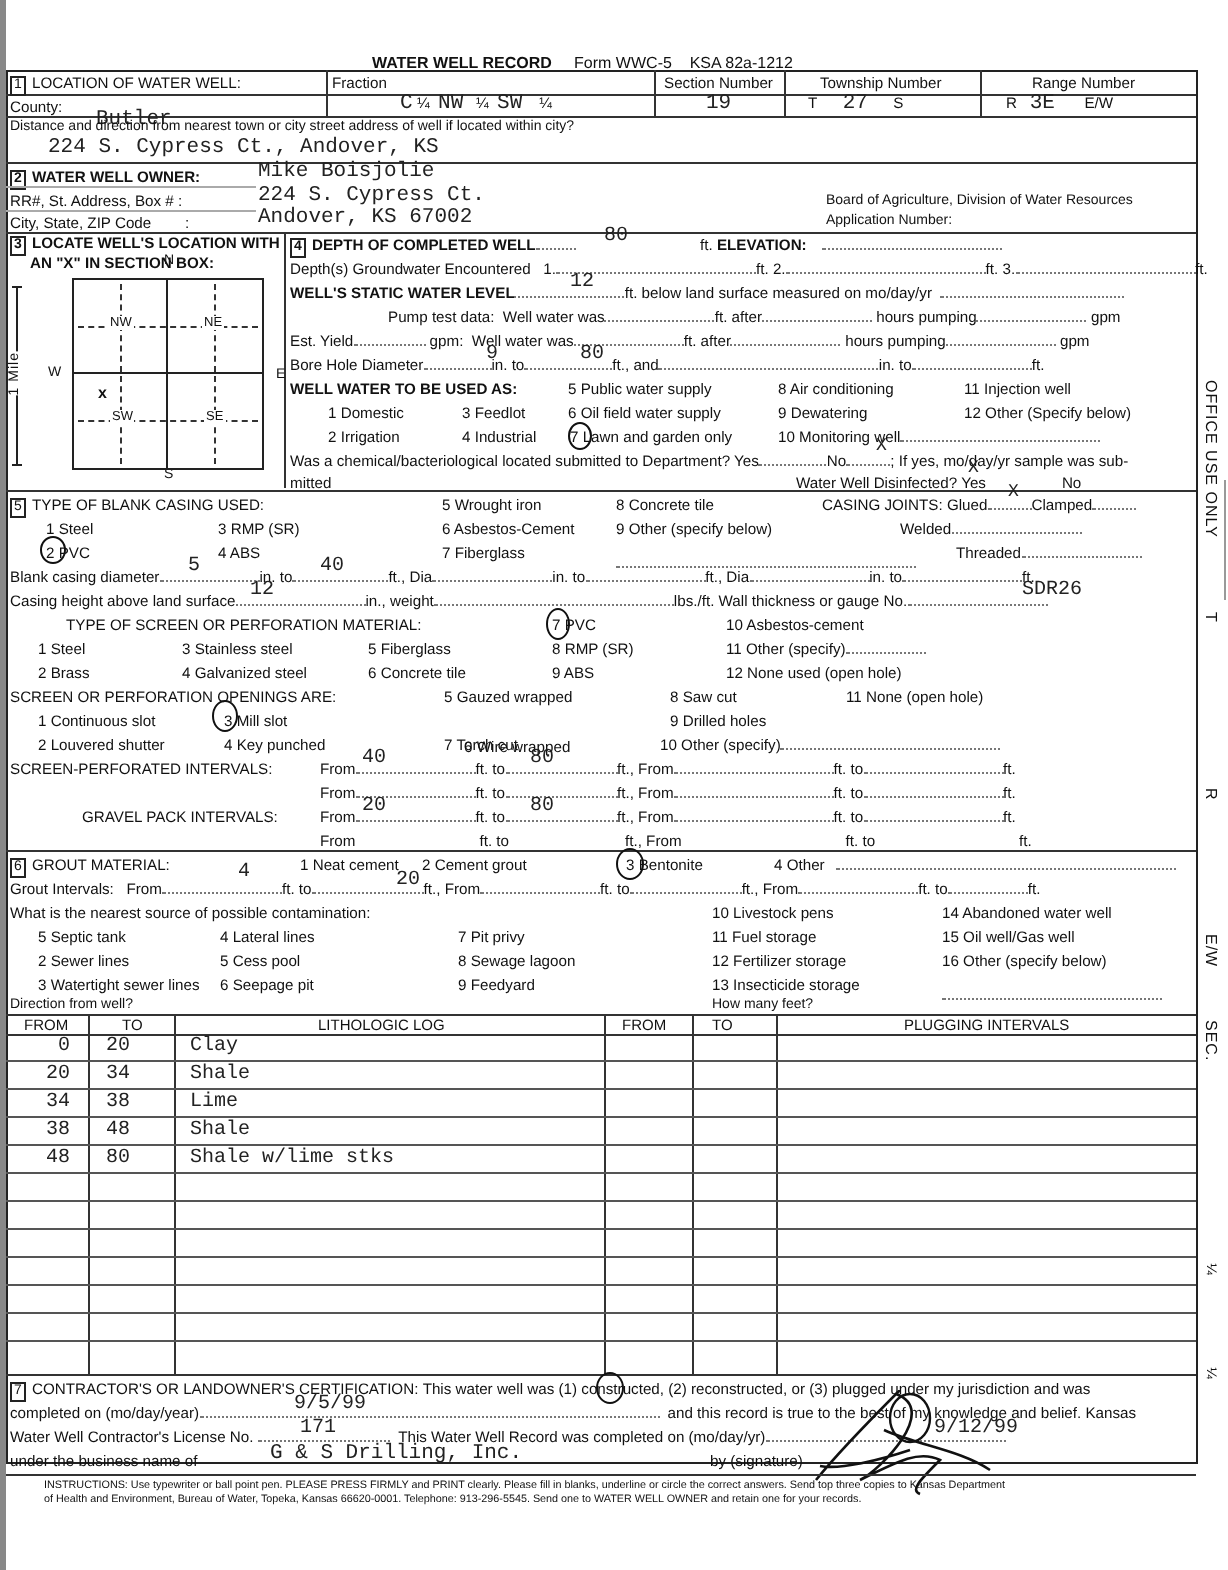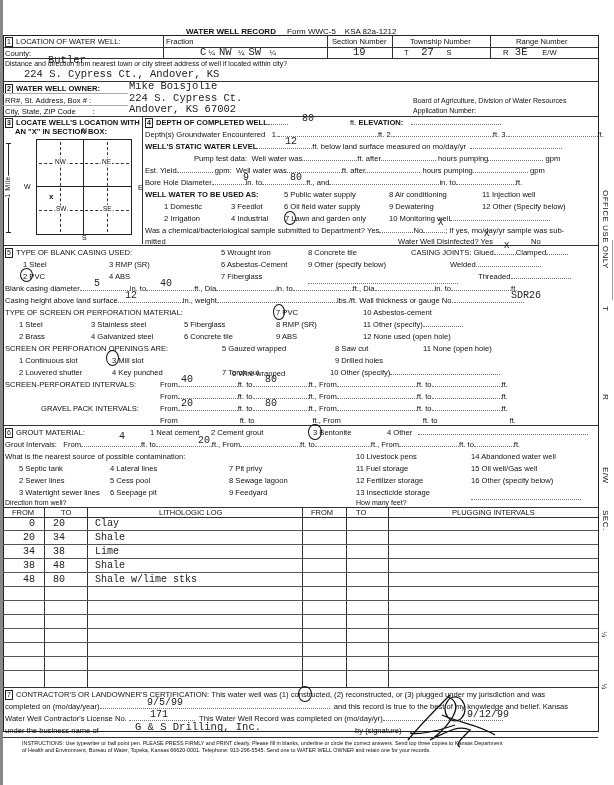--- a/index.html
+++ b/index.html
@@ -132,21 +132,21 @@
 <div class="abs" style="left:284px;top:202px;">6 Oil field water supply</div>
 <div class="abs" style="left:389px;top:202px;">9 Dewatering</div>
 <div class="abs" style="left:482px;top:202px;">12 Other (Specify below)</div>
 <div class="abs" style="left:164px;top:214px;">2 Irrigation</div>
 <div class="abs" style="left:231px;top:214px;">4 Industrial</div>
 <div class="abs" style="left:285px;top:214px;">7 Lawn and garden only</div>
 <div class="circle" style="left:284px;top:211px;width:10px;height:12px;"></div>
 <div class="abs" style="left:389px;top:214px;"><span>10 Monitoring well</span><span class="dot" style="width:100px"></span></div>
 
 <div class="abs" style="left:145px;top:226px;">
-  <span>Was a chemical/bacteriological sample submitted to Department? Yes</span><span class="dot" style="width:34px"></span><span>No</span><span class="dot" style="width:22px"></span><span>; If yes, mo/day/yr sample was sub-</span>
+  <span>Was a chemical/bacteriological located submitted to Department? Yes</span><span class="dot" style="width:34px"></span><span>No</span><span class="dot" style="width:22px"></span><span>; If yes, mo/day/yr sample was sub-</span>
 </div>
 <div class="abs tws" style="left:438px;top:218px;font-size:9px;">X</div>
 <div class="abs" style="left:145px;top:237px;">mitted</div>
 <div class="abs" style="left:398px;top:237px;"><span>Water Well Disinfected? Yes</span>&nbsp;&nbsp;&nbsp;&nbsp;&nbsp;&nbsp;&nbsp;&nbsp;&nbsp;&nbsp;&nbsp;&nbsp;&nbsp;&nbsp;&nbsp;&nbsp;&nbsp;&nbsp;<span>No</span></div>
 <div class="abs tws" style="left:484px;top:229px;font-size:9px;">X</div>
 
 <div class="hline" style="left:3px;top:245px;width:595px;"></div>
 <div class="abs" style="left:5px;top:248px;"><span class="num-box">5</span><span>TYPE OF BLANK CASING USED:</span></div>
 <div class="abs" style="left:221px;top:248px;">5 Wrought iron</div>
 <div class="abs" style="left:308px;top:248px;">8 Concrete tile</div>
@@ -169,21 +169,21 @@
 </div>
 <div class="abs tws" style="left:94px;top:278px;">5</div>
 <div class="abs tws" style="left:160px;top:278px;">40</div>
 
 <div class="abs" style="left:5px;top:296px;">
   <span>Casing height above land surface</span><span class="dot" style="width:65px"></span><span>in., weight</span><span class="dot" style="width:120px"></span><span>lbs./ft. Wall thickness or gauge No.</span><span class="dot" style="width:70px"></span>
 </div>
 <div class="abs tws" style="left:125px;top:290px;">12</div>
 <div class="abs tws" style="left:511px;top:290px;">SDR26</div>
 
-<div class="abs" style="left:5px;top:308px;">TYPE OF SCREEN OR PERFORATION MATERIAL:</div>
+<div class="abs" style="left:5px;top:308px;padding-left:28px;">TYPE OF SCREEN OR PERFORATION MATERIAL:</div>
 <div class="abs" style="left:276px;top:308px;">7 PVC</div>
 <div class="circle" style="left:273px;top:304px;width:10px;height:14px;"></div>
 <div class="abs" style="left:363px;top:308px;">10 Asbestos-cement</div>
 <div class="abs" style="left:19px;top:320px;">1 Steel</div>
 <div class="abs" style="left:91px;top:320px;">3 Stainless steel</div>
 <div class="abs" style="left:184px;top:320px;">5 Fiberglass</div>
 <div class="abs" style="left:276px;top:320px;">8 RMP (SR)</div>
 <div class="abs" style="left:363px;top:320px;"><span>11 Other (specify)</span><span class="dot" style="width:40px"></span></div>
 <div class="abs" style="left:19px;top:332px;">2 Brass</div>
 <div class="abs" style="left:91px;top:332px;">4 Galvanized steel</div>

